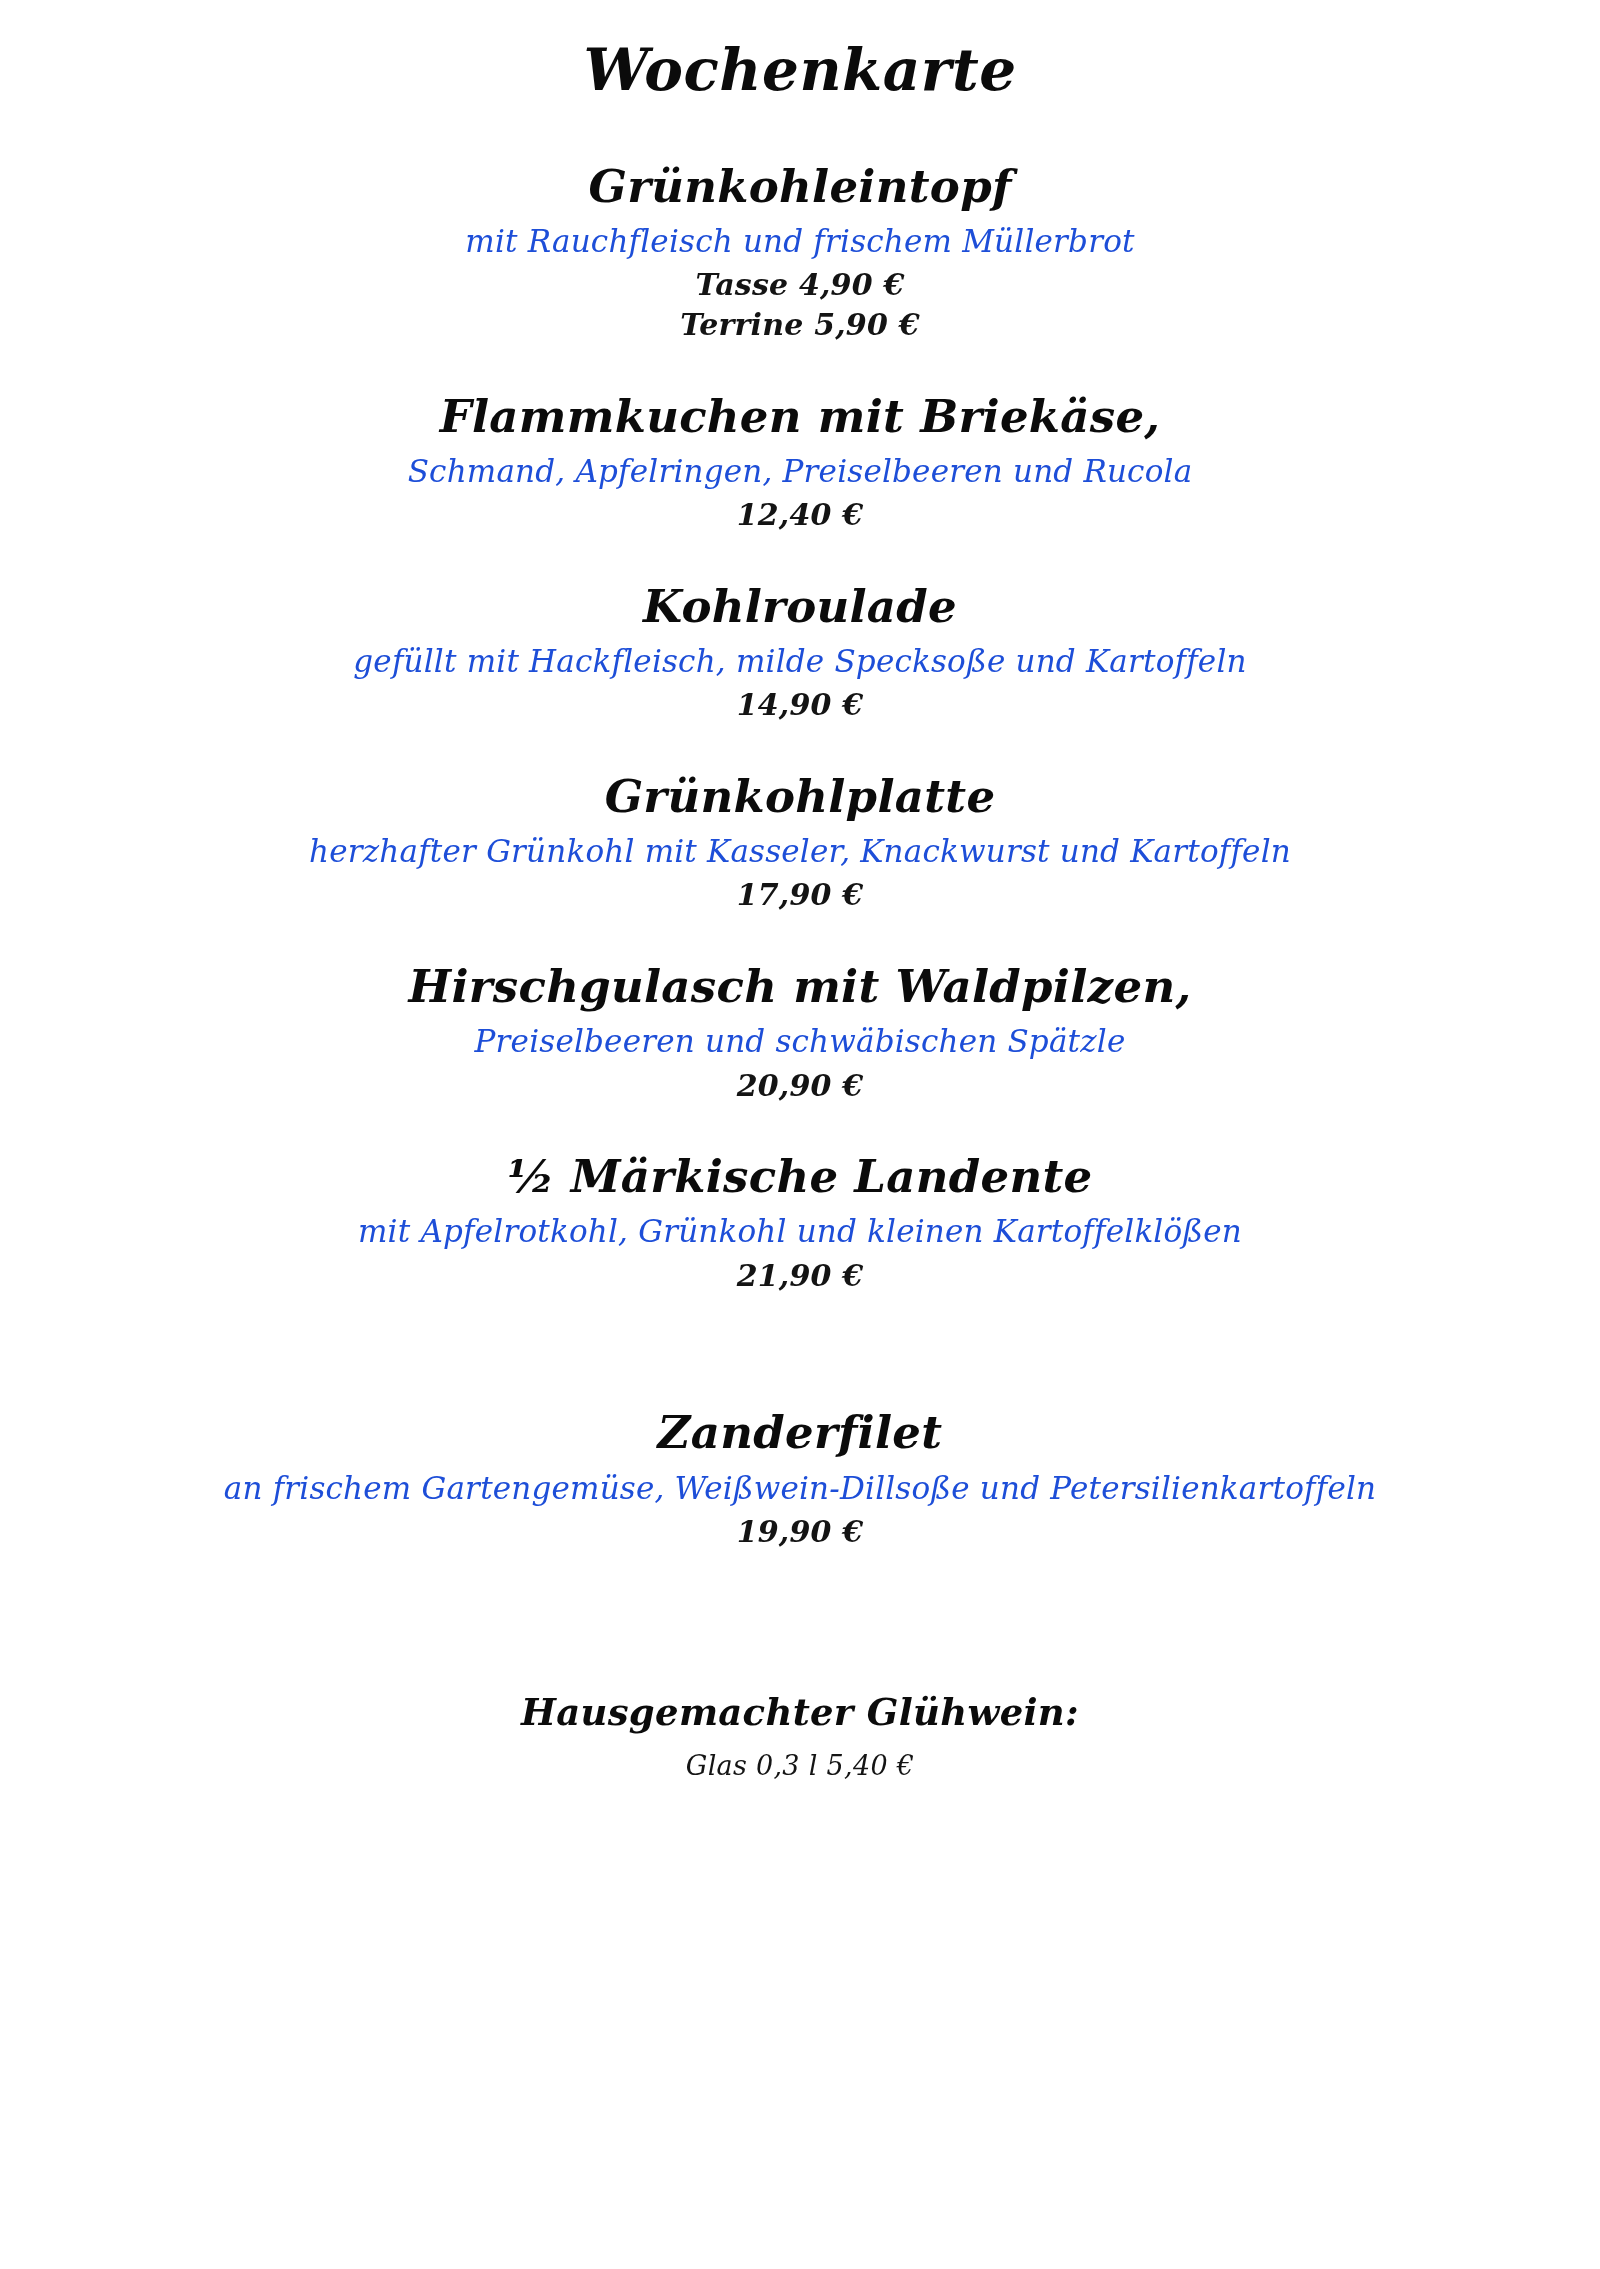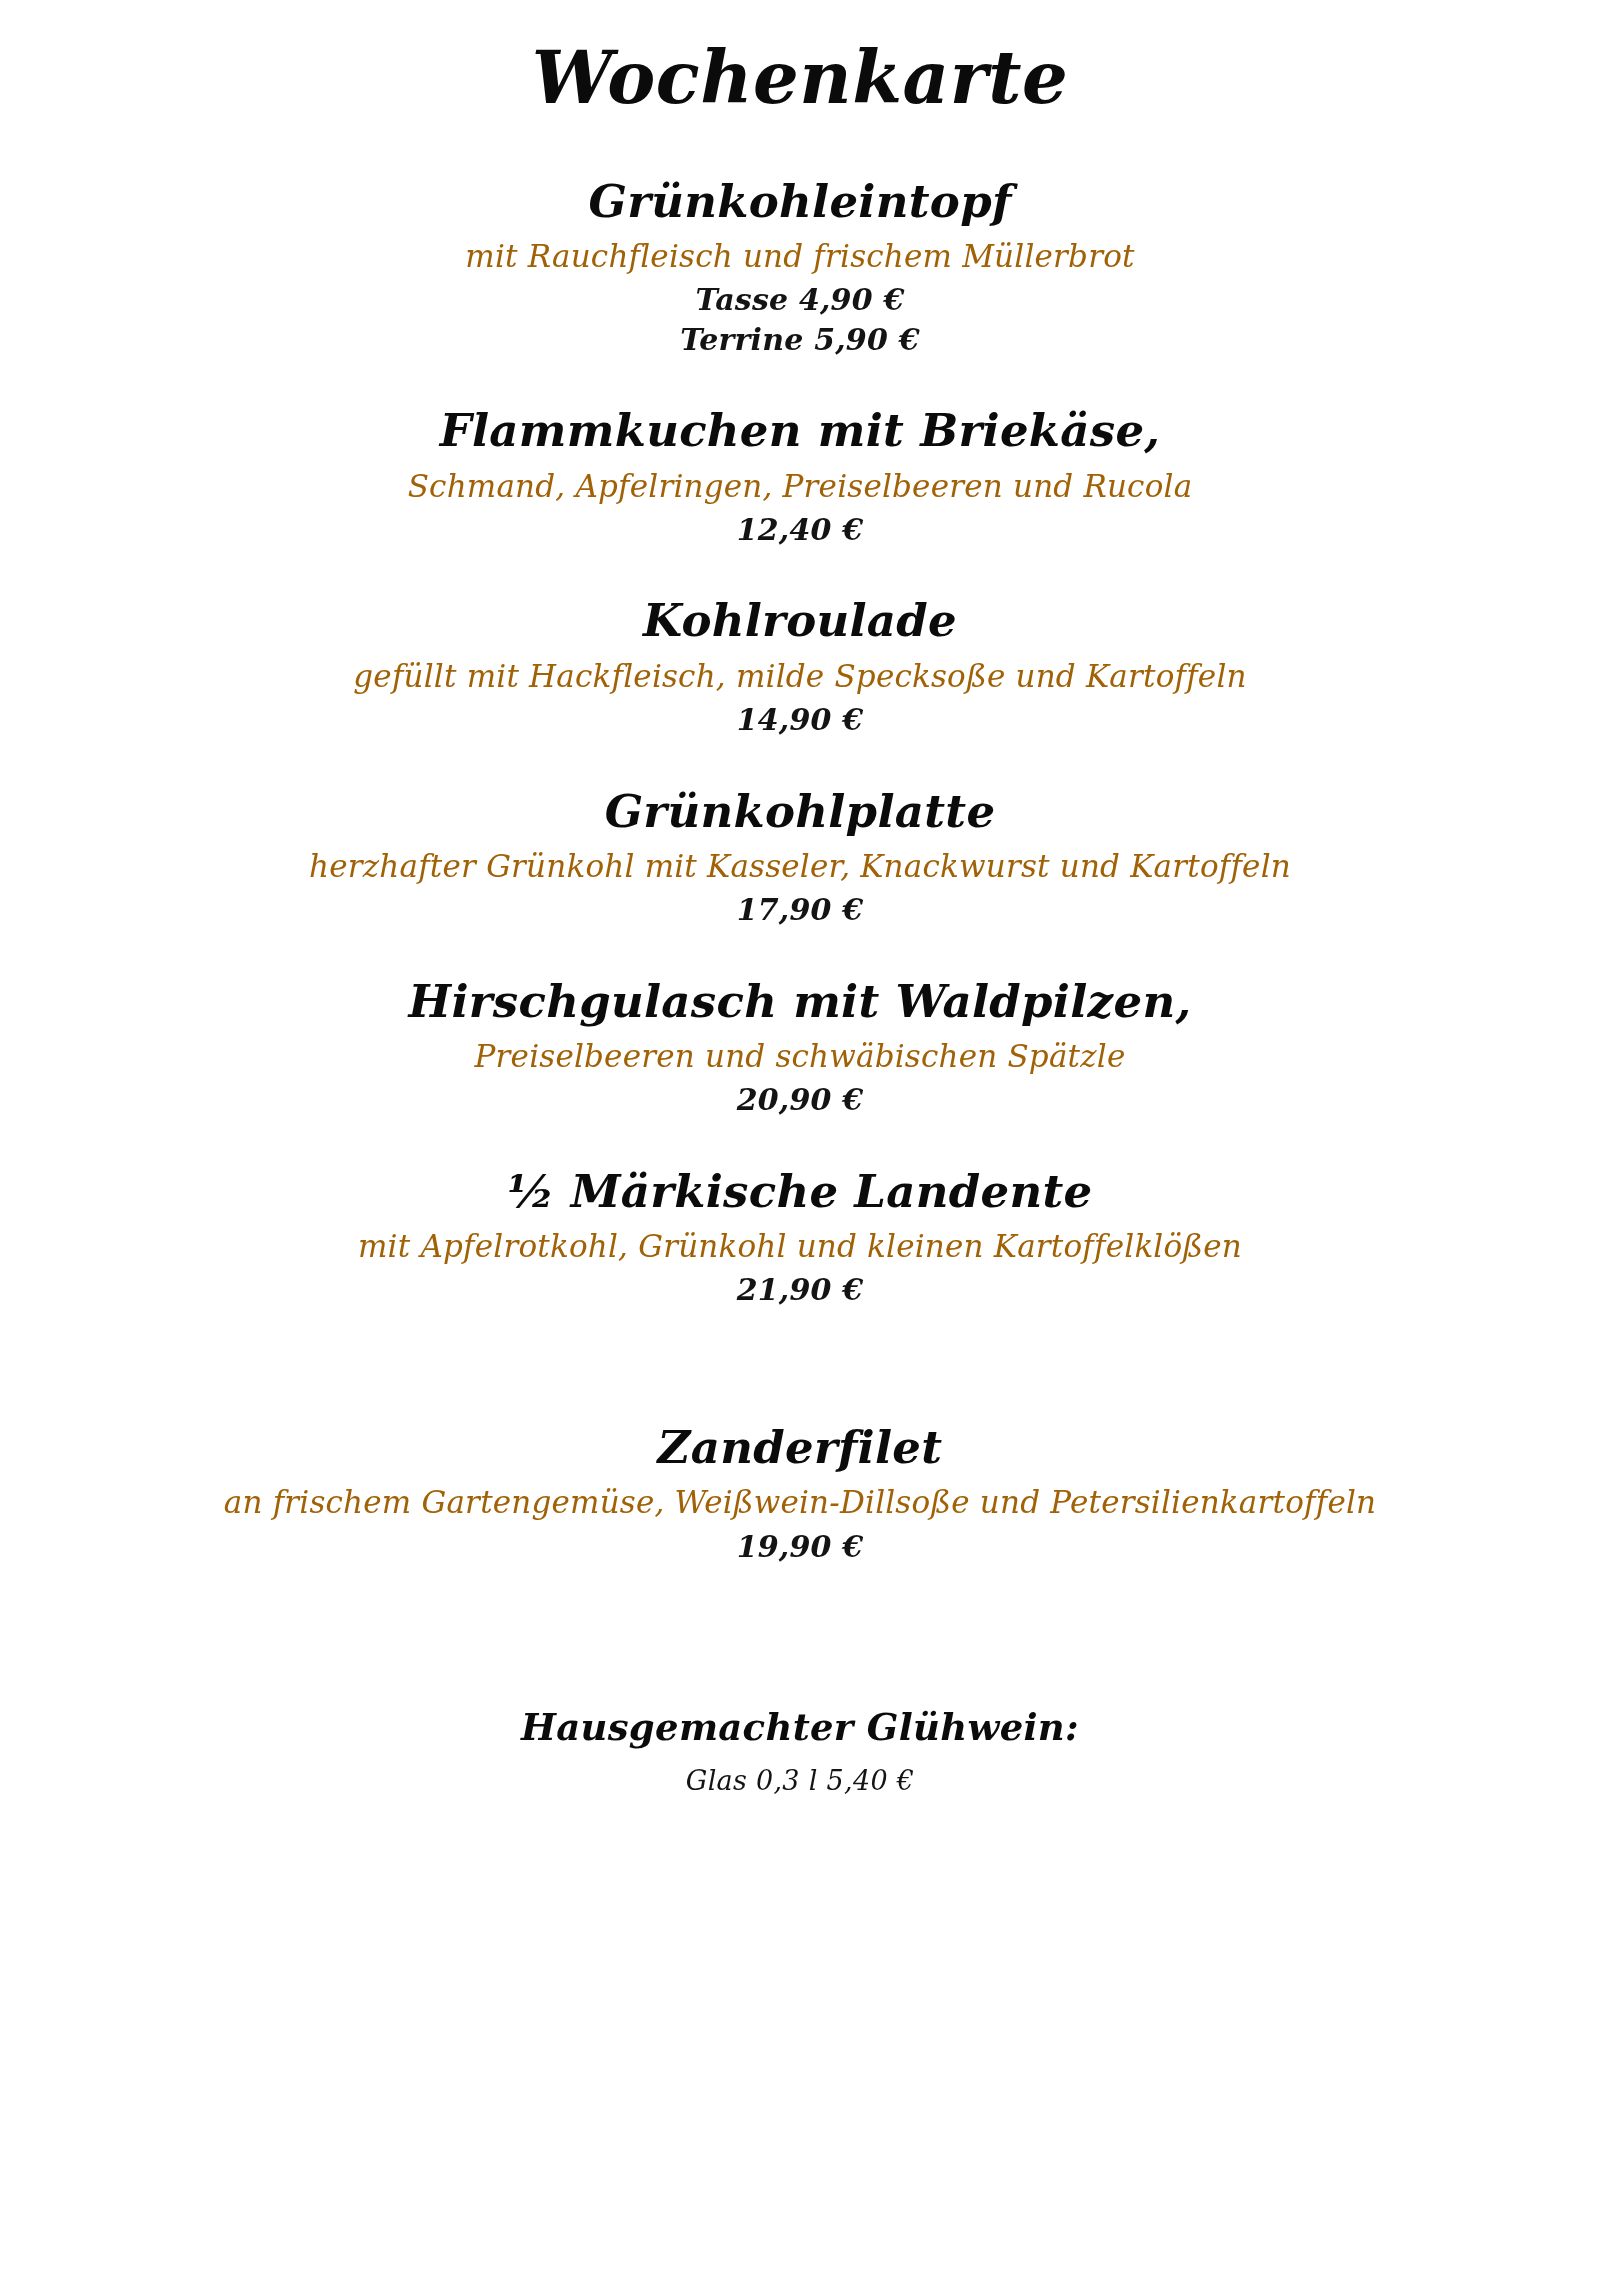--- a/index.html
+++ b/index.html
@@ -20,21 +20,21 @@
     box-sizing: border-box;
     padding: 18px 90px 40px 90px;
     display: flex;
     flex-direction: column;
     align-items: center;
   }
   .menu-title {
     font-family: "DejaVu Serif", "Liberation Serif", serif;
     font-style: italic;
     font-weight: 700;
-    font-size: 72px;
+    font-size: 58px;
     letter-spacing: 0.5px;
     line-height: 1.05;
     margin: 22px 0 0 0;
     text-align: left;
     color: #0b0b0b;
   }
   .items {
     width: 100%;
     margin-top: 58px;
     display: flex;
@@ -57,21 +57,21 @@
     letter-spacing: 0.3px;
     color: #0b0b0b;
     margin-bottom: 6px;
   }
   .item-desc {
     font-style: italic;
     font-weight: 400;
     font-size: 31px;
     line-height: 1.3;
     letter-spacing: 0.2px;
-    color: #a16207;
+    color: #1d4ed8;
     margin-bottom: 4px;
     text-align: center;
   }
   .item-price {
     font-style: italic;
     font-weight: 400;
     font-size: 30px;
     line-height: 1.32;
     letter-spacing: 0.2px;
     color: #141414;

